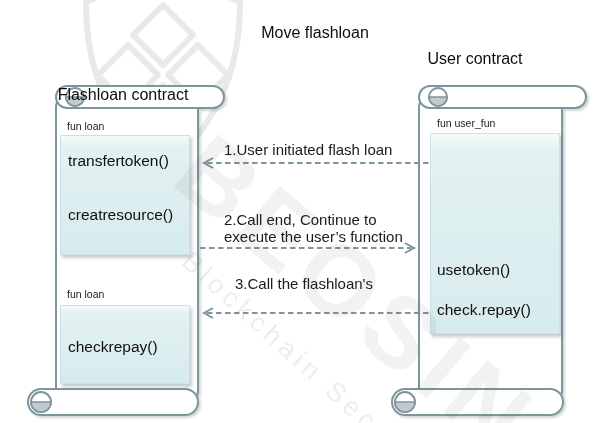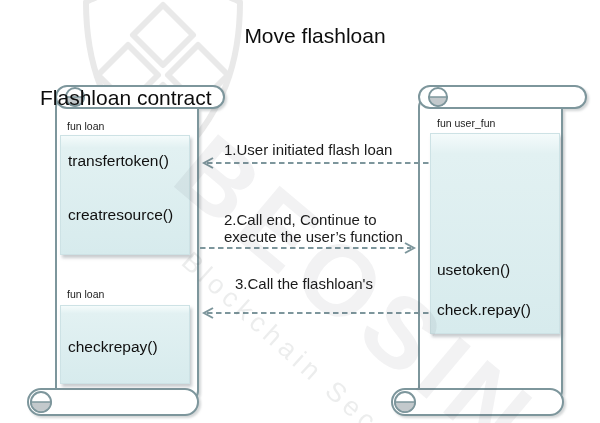--- a/index.html
+++ b/index.html
@@ -3,21 +3,21 @@
 <meta charset="utf-8">
 <style>
   html,body{margin:0;padding:0;background:#ffffff;}
   #stage{
     position:relative;width:600px;height:423px;overflow:hidden;
     background:#ffffff;
     font-family:"Liberation Sans", sans-serif;
     color:#141414;
   }
   .abs{position:absolute;}
-  .title{font-size:21px;color:#0d0d0d;text-align:center;white-space:nowrap;}
+  .title{font-size:16px;color:#0d0d0d;text-align:center;white-space:nowrap;}
   .fnbox{
     position:absolute;
     background:linear-gradient(180deg,#f4fbfb 0%,#e2f1f2 10%,#d7ebed 100%);
     border:1px solid #cde2e5;
     box-shadow:2px 3px 3px rgba(110,122,128,0.38);
   }
   .fn{position:absolute;font-size:15.5px;color:#101010;white-space:nowrap;}
   .funlabel{position:absolute;font-size:10.5px;color:#1c1c1c;white-space:nowrap;text-align:center;}
   .arrowlabel{position:absolute;font-size:15px;line-height:17px;color:#1a1a1a;white-space:nowrap;}
   svg{position:absolute;left:0;top:0;}
@@ -90,20 +90,21 @@
       </g>
       <g>
         <line x1="207" y1="313" x2="430" y2="313" stroke-dasharray="5.5 3.5"></line>
         <polyline points="213,308 204,313 213,318"></polyline>
       </g>
     </g>
   </svg>
 
   <div class="abs title" style="left:230px;top:24px;width:170px;">Move flashloan</div>
   <div class="abs title" style="left:40px;top:50px;width:166px;margin-top:36px;">Flashloan contract</div>
+  <div class="abs title" style="left:392px;top:50px;width:166px;">User contract</div>
 
   <div class="funlabel" style="left:67px;top:120px;">fun loan</div>
   <div class="fn" style="left:68px;top:152px;">transfertoken()</div>
   <div class="fn" style="left:68px;top:206px;">creatresource()</div>
   <div class="funlabel" style="left:67px;top:288px;">fun loan</div>
   <div class="fn" style="left:68px;top:338px;">checkrepay()</div>
 
   <div class="funlabel" style="left:437px;top:117px;">fun user_fun</div>
   <div class="fn" style="left:437px;top:261px;">usetoken()</div>
   <div class="fn" style="left:437px;top:301px;">check.repay()</div>

